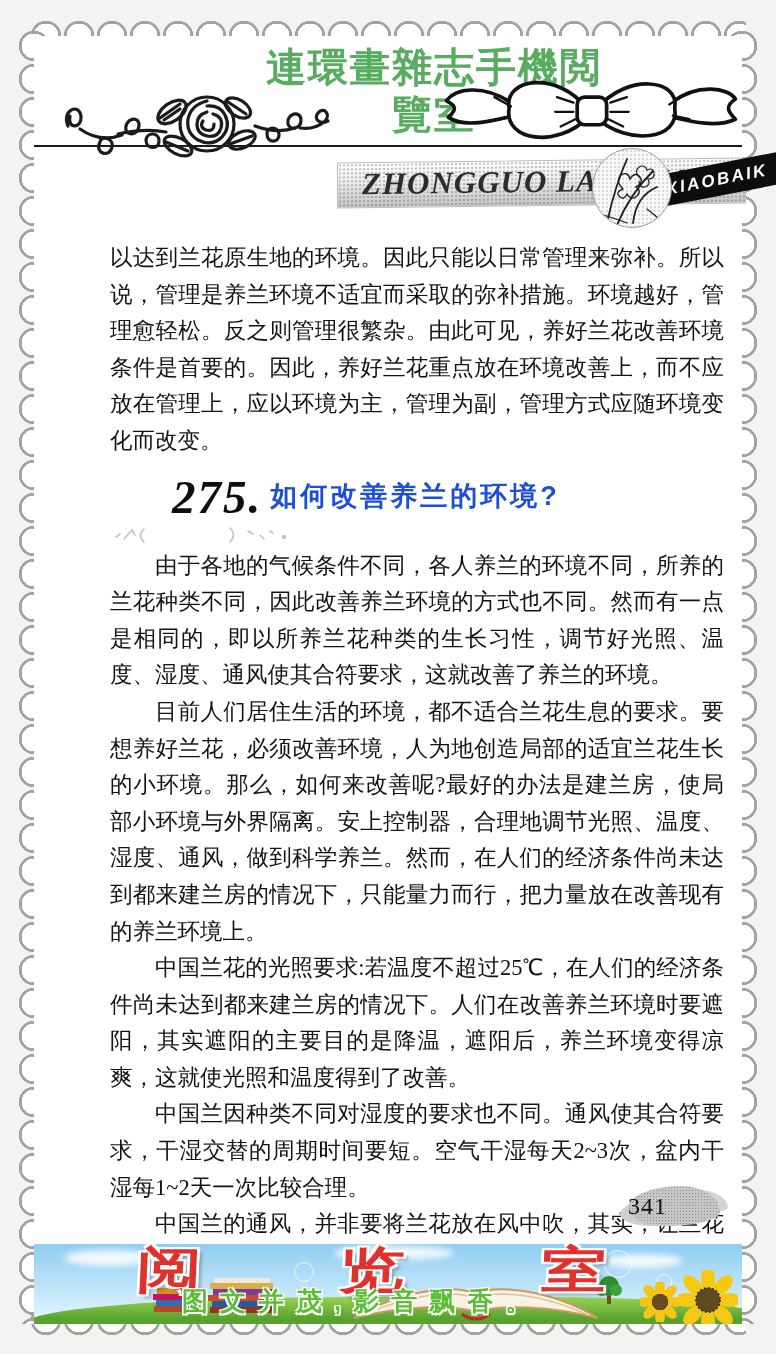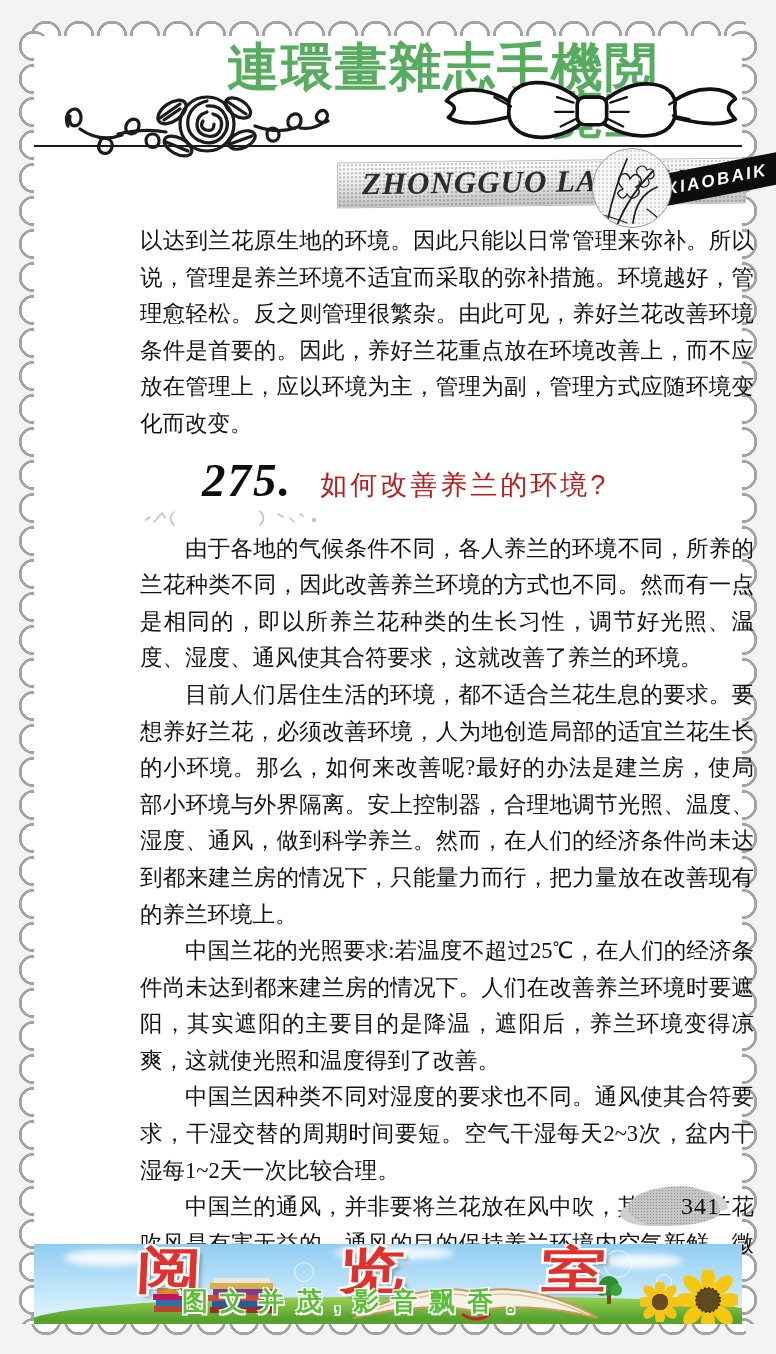--- a/index.html
+++ b/index.html
@@ -20,24 +20,24 @@
     background-image:radial-gradient(circle at 16px 16px,#fff 0 12.5px,#a3a3a3 12.5px 15px,rgba(0,0,0,0) 15.5px);
     background-size:32px 33px;background-repeat:repeat-y;}
   .sc.right{right:18px;top:30px;bottom:30px;width:32px;
     background-image:radial-gradient(circle at 16px 16px,#fff 0 12.5px,#a3a3a3 12.5px 15px,rgba(0,0,0,0) 15.5px);
     background-size:32px 33px;background-repeat:repeat-y;}
   .sheet{position:absolute;left:34px;right:34px;top:36px;bottom:34px;background:#fff;z-index:1;}
 
   
   .flower-svg{position:absolute;left:26px;top:38px;width:290px;height:100px;}
   .green-title{
-    position:absolute;left:175px;top:8px;width:450px;text-align:right;
+    position:absolute;left:175px;top:8px;width:450px;text-align:center;
     color:var(--header_green,#57ac5f);
     font-family:"Liberation Sans",sans-serif;font-weight:bold;
-    font-size:52px;line-height:47px;letter-spacing:2px;
+    font-size:40px;line-height:47px;letter-spacing:2px;
   }
   .bow-svg{position:absolute;left:398px;top:28px;width:318px;height:92px;}
   .rule{position:absolute;top:109px;left:0;right:0;height:2px;background:#1c1c1c;}
 
   
   .masthead-band{
     position:absolute;left:303px;top:124px;width:407px;height:44px;
     background:linear-gradient(180deg,#ffffff 0%,#efefef 40%,#c7c7c7 100%);
     background-image:radial-gradient(rgba(90,90,90,.35) 1px,rgba(0,0,0,0) 1px),
                      linear-gradient(180deg,#ffffff 0%,#efefef 40%,#c4c4c4 100%);
@@ -59,38 +59,38 @@
   }
   .orchid-circle{
     position:absolute;left:558px;top:112px;width:78px;height:78px;border-radius:50%;
     background:#f8f8f6;border:1px solid #9b9b9b;z-index:4;overflow:hidden;
     background-image:radial-gradient(rgba(120,120,120,.25) 1px,rgba(0,0,0,0) 1px);
     background-size:4px 4px;
   }
 
   
   .bodytext{
-    position:absolute;left:76px;top:187px;width:614px;
-    font-size:22.5px;line-height:36.6px;color:#121212;text-align:justify;margin-left:30px;
+    position:absolute;left:76px;top:204px;width:614px;
+    font-size:22.5px;line-height:36.6px;color:#121212;text-align:justify;
   }
   .bodytext p{margin:0;}
   .bodytext p.indent{text-indent:2em;}
-  .section-head{margin:13px 0 0 62px;display:flex;align-items:flex-end;gap:28px;}
+  .section-head{margin:13px 0 0 62px;display:flex;align-items:center;gap:8px;}
   .sec-num{font-style:italic;font-weight:bold;font-size:47px;letter-spacing:2px;color:#0e0e0e;line-height:48px;}
-  .sec-title{font-family:"Liberation Sans",sans-serif;font-weight:normal;font-size:27px;letter-spacing:3px;color:#b91c1c;}
+  .sec-title{font-family:"Liberation Sans",sans-serif;font-weight:bold;font-size:27px;letter-spacing:3px;color:#1d4ed8;}
   .scribble{display:block;margin:2px 0 3px 0;width:250px;height:22px;opacity:.55;}
 
   
   .pageno-blob{
     position:absolute;left:594px;top:1150px;width:92px;height:40px;z-index:2;
     background-color:#c6c6c6;
     background-image:radial-gradient(#8f8f8f 1px,rgba(0,0,0,0) 1px);
     background-size:3px 3px;
     border-radius:58% 42% 60% 40% / 55% 65% 35% 45%;
-    display:flex;align-items:center;justify-content:flex-end;
+    display:flex;align-items:center;justify-content:flex-start;
     box-shadow:-14px 6px 0 -6px #cfcfcf, 16px -4px 0 -8px #d4d4d4;
   }
   .pageno-blob span{font-size:24px;color:#101010;letter-spacing:1px;}
 
   
   .footer-banner{
     position:absolute;left:0;right:0;bottom:-4px;height:80px;overflow:hidden;z-index:2;
     background:linear-gradient(180deg,var(--sky_blue,#8fcdf1) 0%,#bfe4fa 55%,#e8f6ff 100%);
   }
   .cloud{position:absolute;background:rgba(255,255,255,.85);border-radius:50%;filter:blur(3px);}

